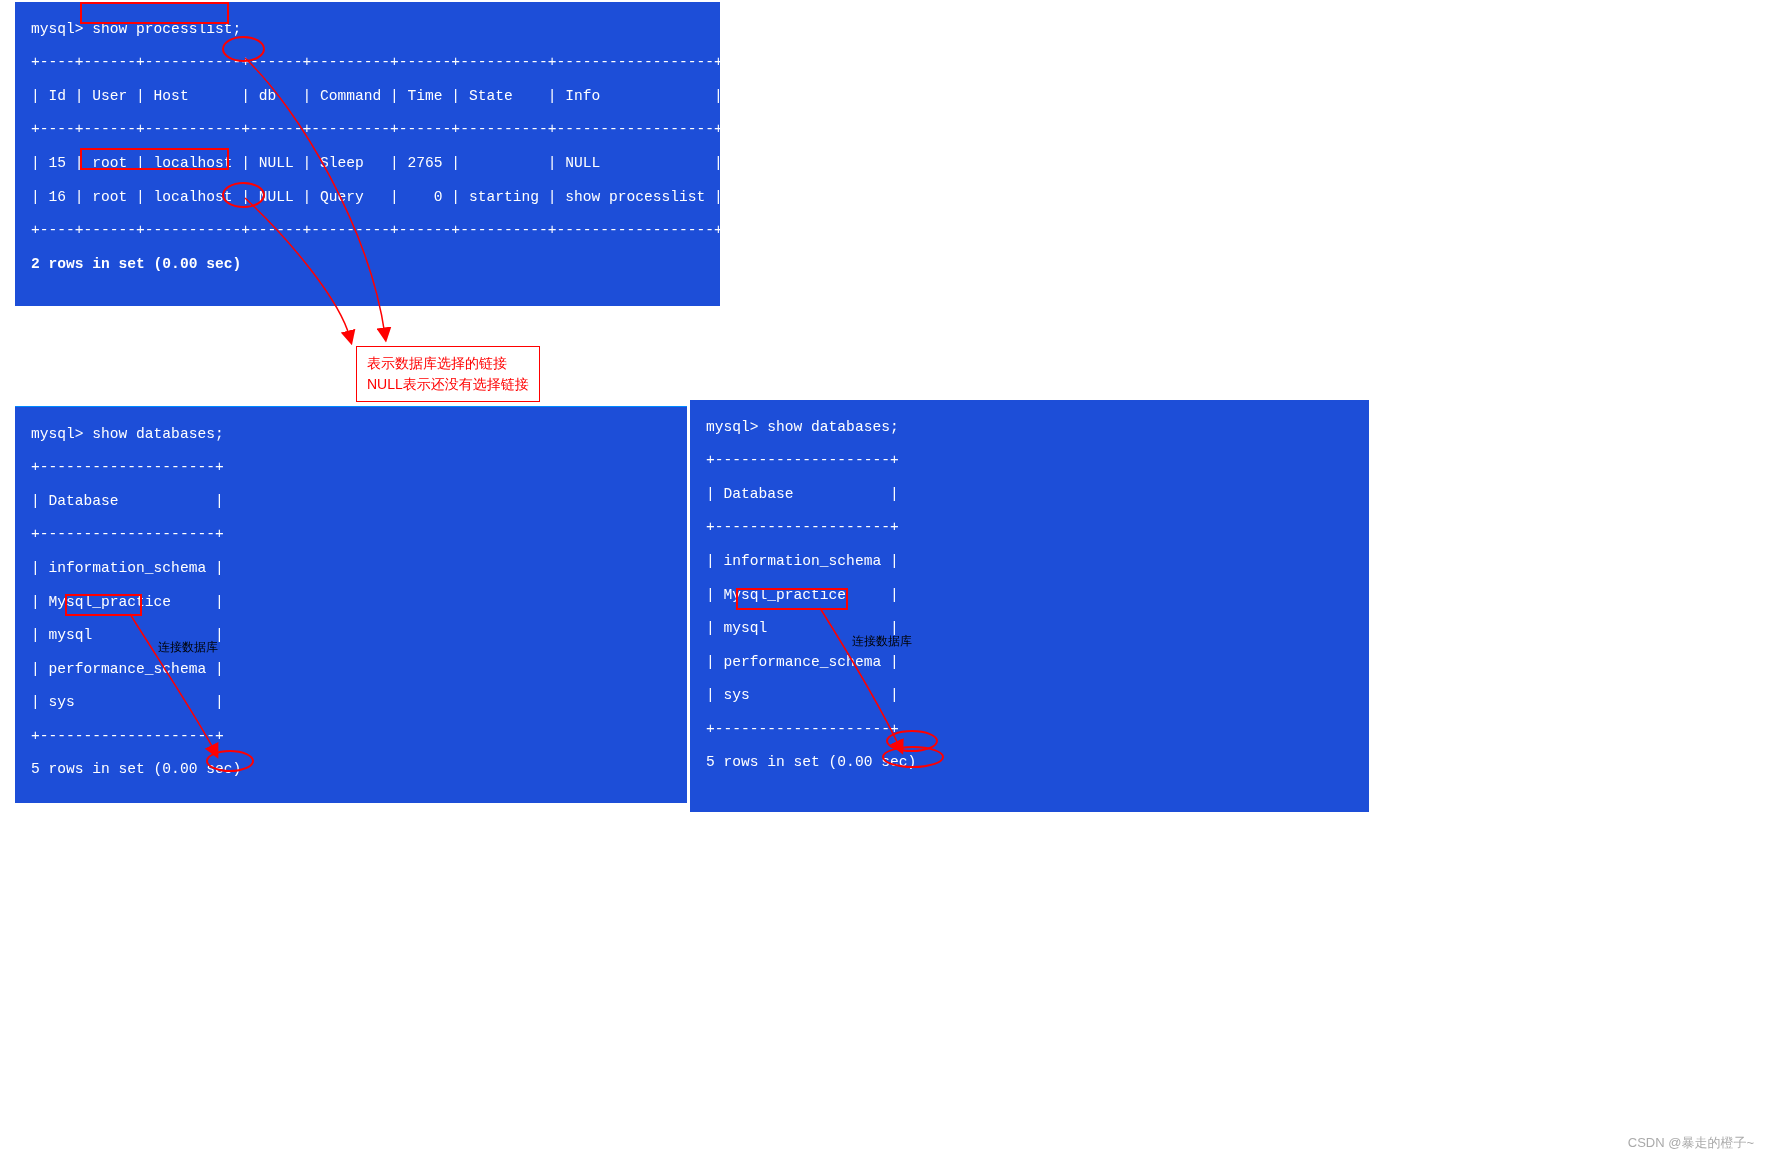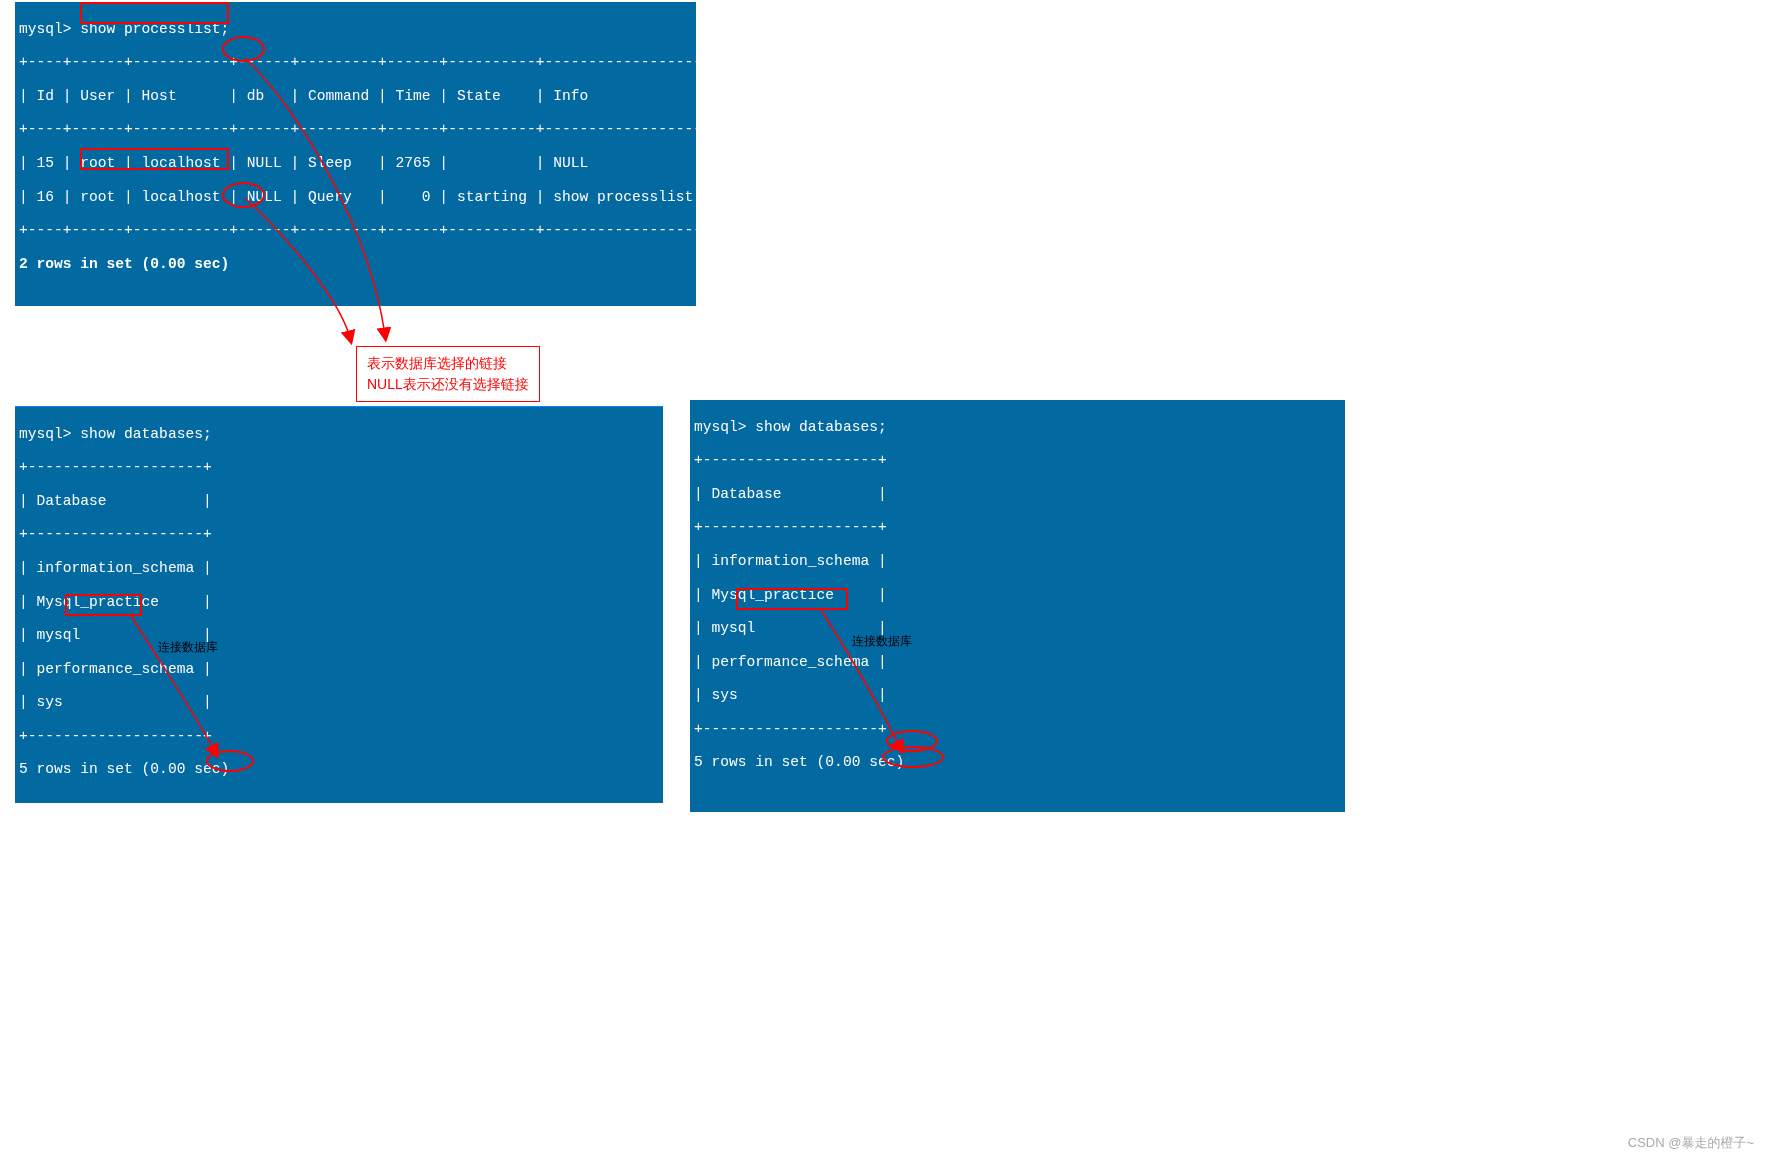--- a/index.html
+++ b/index.html
@@ -6,25 +6,25 @@
     margin: 0;
     padding: 0;
     background: #ffffff;
     font-family: "Courier New", Consolas, monospace;
     font-size: 14px;
     width: 1766px;
     height: 1158px;
     position: relative;
   }
   .term {
-    background: #0369a1;
+    background: #1d4ed8;
     color: #ffffff;
     white-space: pre;
     line-height: 1.15;
-    padding: 2px 4px;
+    padding: 2px 16px;
     position: absolute;
     font-family: "Courier New", Consolas, monospace;
     font-size: 14.6px;
   }
   .redbox {
     position: absolute;
     border: 2px solid #ff0000;
     background: transparent;
     pointer-events: none;
   }

